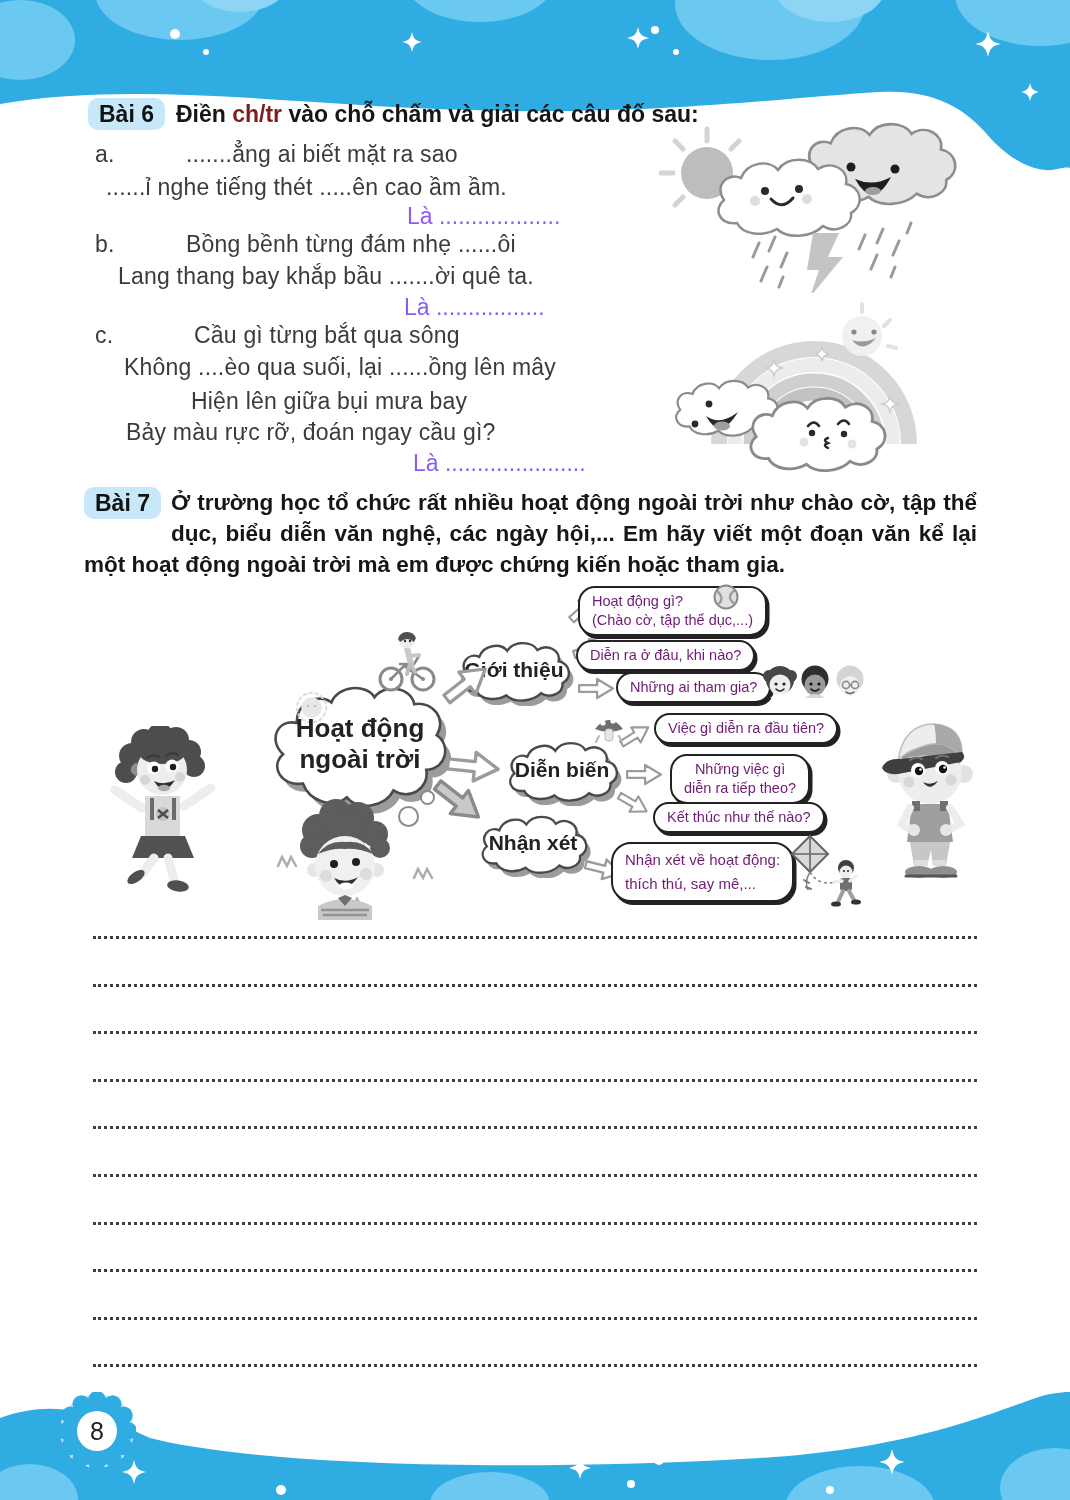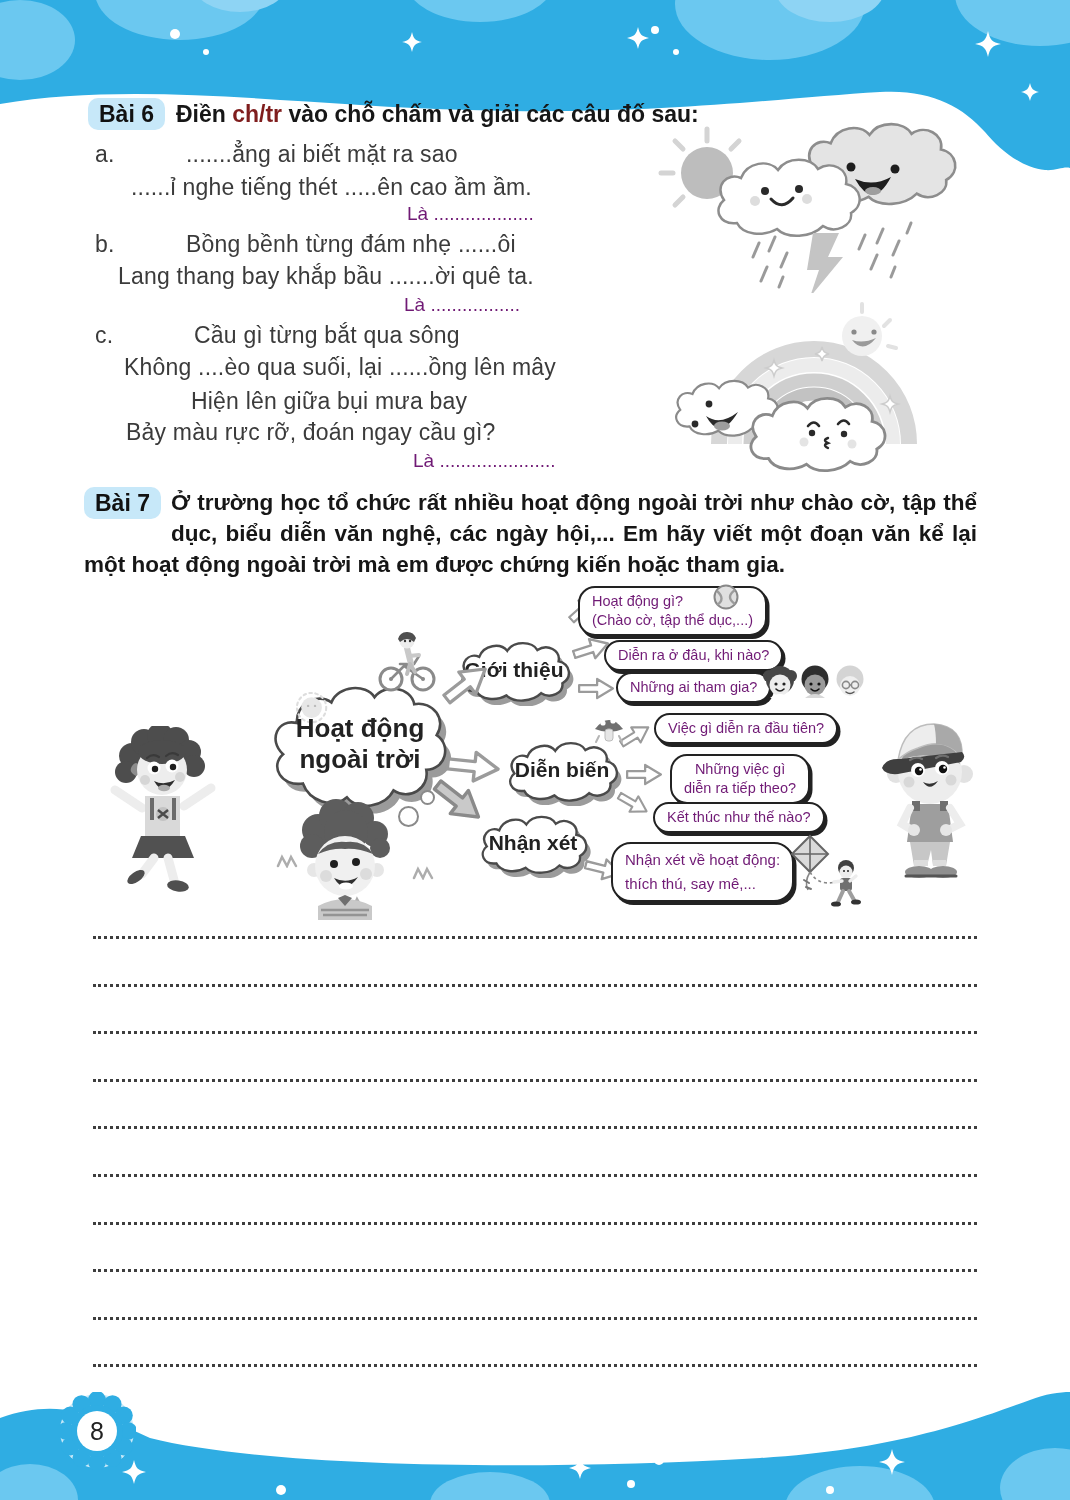--- a/index.html
+++ b/index.html
@@ -7,21 +7,21 @@
         font-family:"Liberation Sans","DejaVu Sans",sans-serif;color:#222;}
   .abs{position:absolute;}
   
   .pill{display:inline-block;background:#C7E8F9;border-radius:10px;padding:3px 11px;
         font-weight:700;font-size:23px;color:#111;line-height:26px;}
   .ex-head{position:absolute;display:flex;align-items:center;gap:11px;
            font-size:23px;font-weight:700;color:#161616;white-space:nowrap;}
   .hl{color:#7f1d1d;}
   
   .riddle{position:absolute;font-size:23px;color:#3b3b3b;white-space:nowrap;letter-spacing:.2px;}
-  .answer{position:absolute;font-size:19px;color:#701a75;white-space:nowrap;}
+  .answer{position:absolute;font-size:23px;color:#8b5cf6;white-space:nowrap;}
   
   .para{position:absolute;font-size:22.5px;font-weight:700;line-height:31px;color:#161616;
         text-align:justify;}
   .para .pill{float:left;margin-right:10px;height:26px;}
   
   .cloud-label{position:absolute;display:flex;align-items:center;justify-content:center;
                font-weight:700;color:#222;text-align:center;pointer-events:none;}
   .bubble{position:absolute;background:#fff;border:2.5px solid #222;border-radius:17px;
           padding:4px 12px;font-size:14.5px;color:#701a75;white-space:nowrap;
           box-shadow:2.5px 3px 0 0 #222;line-height:19px;}
@@ -73,21 +73,21 @@
       L1070,235 L0,235 Z"></path>
   </svg>
 
   <div class="ex-head" style="left:88px;top:98px;">
     <span class="pill">Bài 6</span>
     <span><span>Điền </span><span class="hl">ch/tr</span><span> vào chỗ chấm và giải các câu đố sau:</span></span>
   </div>
 
   <div class="riddle" style="left:95px;top:141px;">a.</div>
   <div class="riddle" style="left:186px;top:141px;">.......ẳng ai biết mặt ra sao</div>
-  <div class="riddle" style="left:131px;top:174px;">......ỉ nghe tiếng thét .....ên cao ầm ầm.</div>
+  <div class="riddle" style="left:106px;top:174px;">......ỉ nghe tiếng thét .....ên cao ầm ầm.</div>
   <div class="answer" style="left:407px;top:203px;">Là ...................</div>
 
   <div class="riddle" style="left:95px;top:231px;">b.</div>
   <div class="riddle" style="left:186px;top:231px;">Bồng bềnh từng đám nhẹ ......ôi</div>
   <div class="riddle" style="left:118px;top:263px;">Lang thang bay khắp bầu .......ời quê ta.</div>
   <div class="answer" style="left:404px;top:294px;">Là .................</div>
 
   <div class="riddle" style="left:95px;top:322px;">c.</div>
   <div class="riddle" style="left:194px;top:322px;">Cầu gì từng bắt qua sông</div>
   <div class="riddle" style="left:124px;top:354px;">Không ....èo qua suối, lại ......ồng lên mây</div>
@@ -246,21 +246,21 @@
     </svg>
   <svg class="arr" style="left:616px;top:792px;transform:rotate(30deg);" width="34" height="23" viewBox="0 0 64 44">
       <polygon points="2,16 34,16 34,5 62,22 34,39 34,28 2,28"></polygon>
     </svg>
   <svg class="arr" style="left:584px;top:856px;transform:rotate(14deg);" width="38" height="26" viewBox="0 0 64 44">
       <polygon points="2,16 34,16 34,5 62,22 34,39 34,28 2,28"></polygon>
     </svg>
 
   <div class="bubble multi" style="left:578px;top:586px;">Hoạt động gì?
 (Chào cờ, tập thể dục,...)</div>
-  <div class="bubble" style="left:604px;top:640px;">Diễn ra ở đâu, khi nào?</div>
+  <div class="bubble" style="left:576px;top:640px;">Diễn ra ở đâu, khi nào?</div>
   <div class="bubble" style="left:616px;top:672px;">Những ai tham gia?</div>
   <div class="bubble" style="left:654px;top:713px;">Việc gì diễn ra đầu tiên?</div>
   <div class="bubble multi center" style="left:670px;top:754px;">Những việc gì
 diễn ra tiếp theo?</div>
   <div class="bubble" style="left:653px;top:802px;">Kết thúc như thế nào?</div>
   <div class="bubble multi" style="left:611px;top:842px;font-size:15px;line-height:24px;border-radius:20px;">Nhận xét về hoạt động:
 thích thú, say mê,...</div>
 
   <svg class="abs" style="left:712px;top:583px;" width="28" height="28" viewBox="0 0 28 28">
     <circle cx="14" cy="14" r="11.5" fill="#E0E0E0" stroke="#888" stroke-width="2"></circle>

